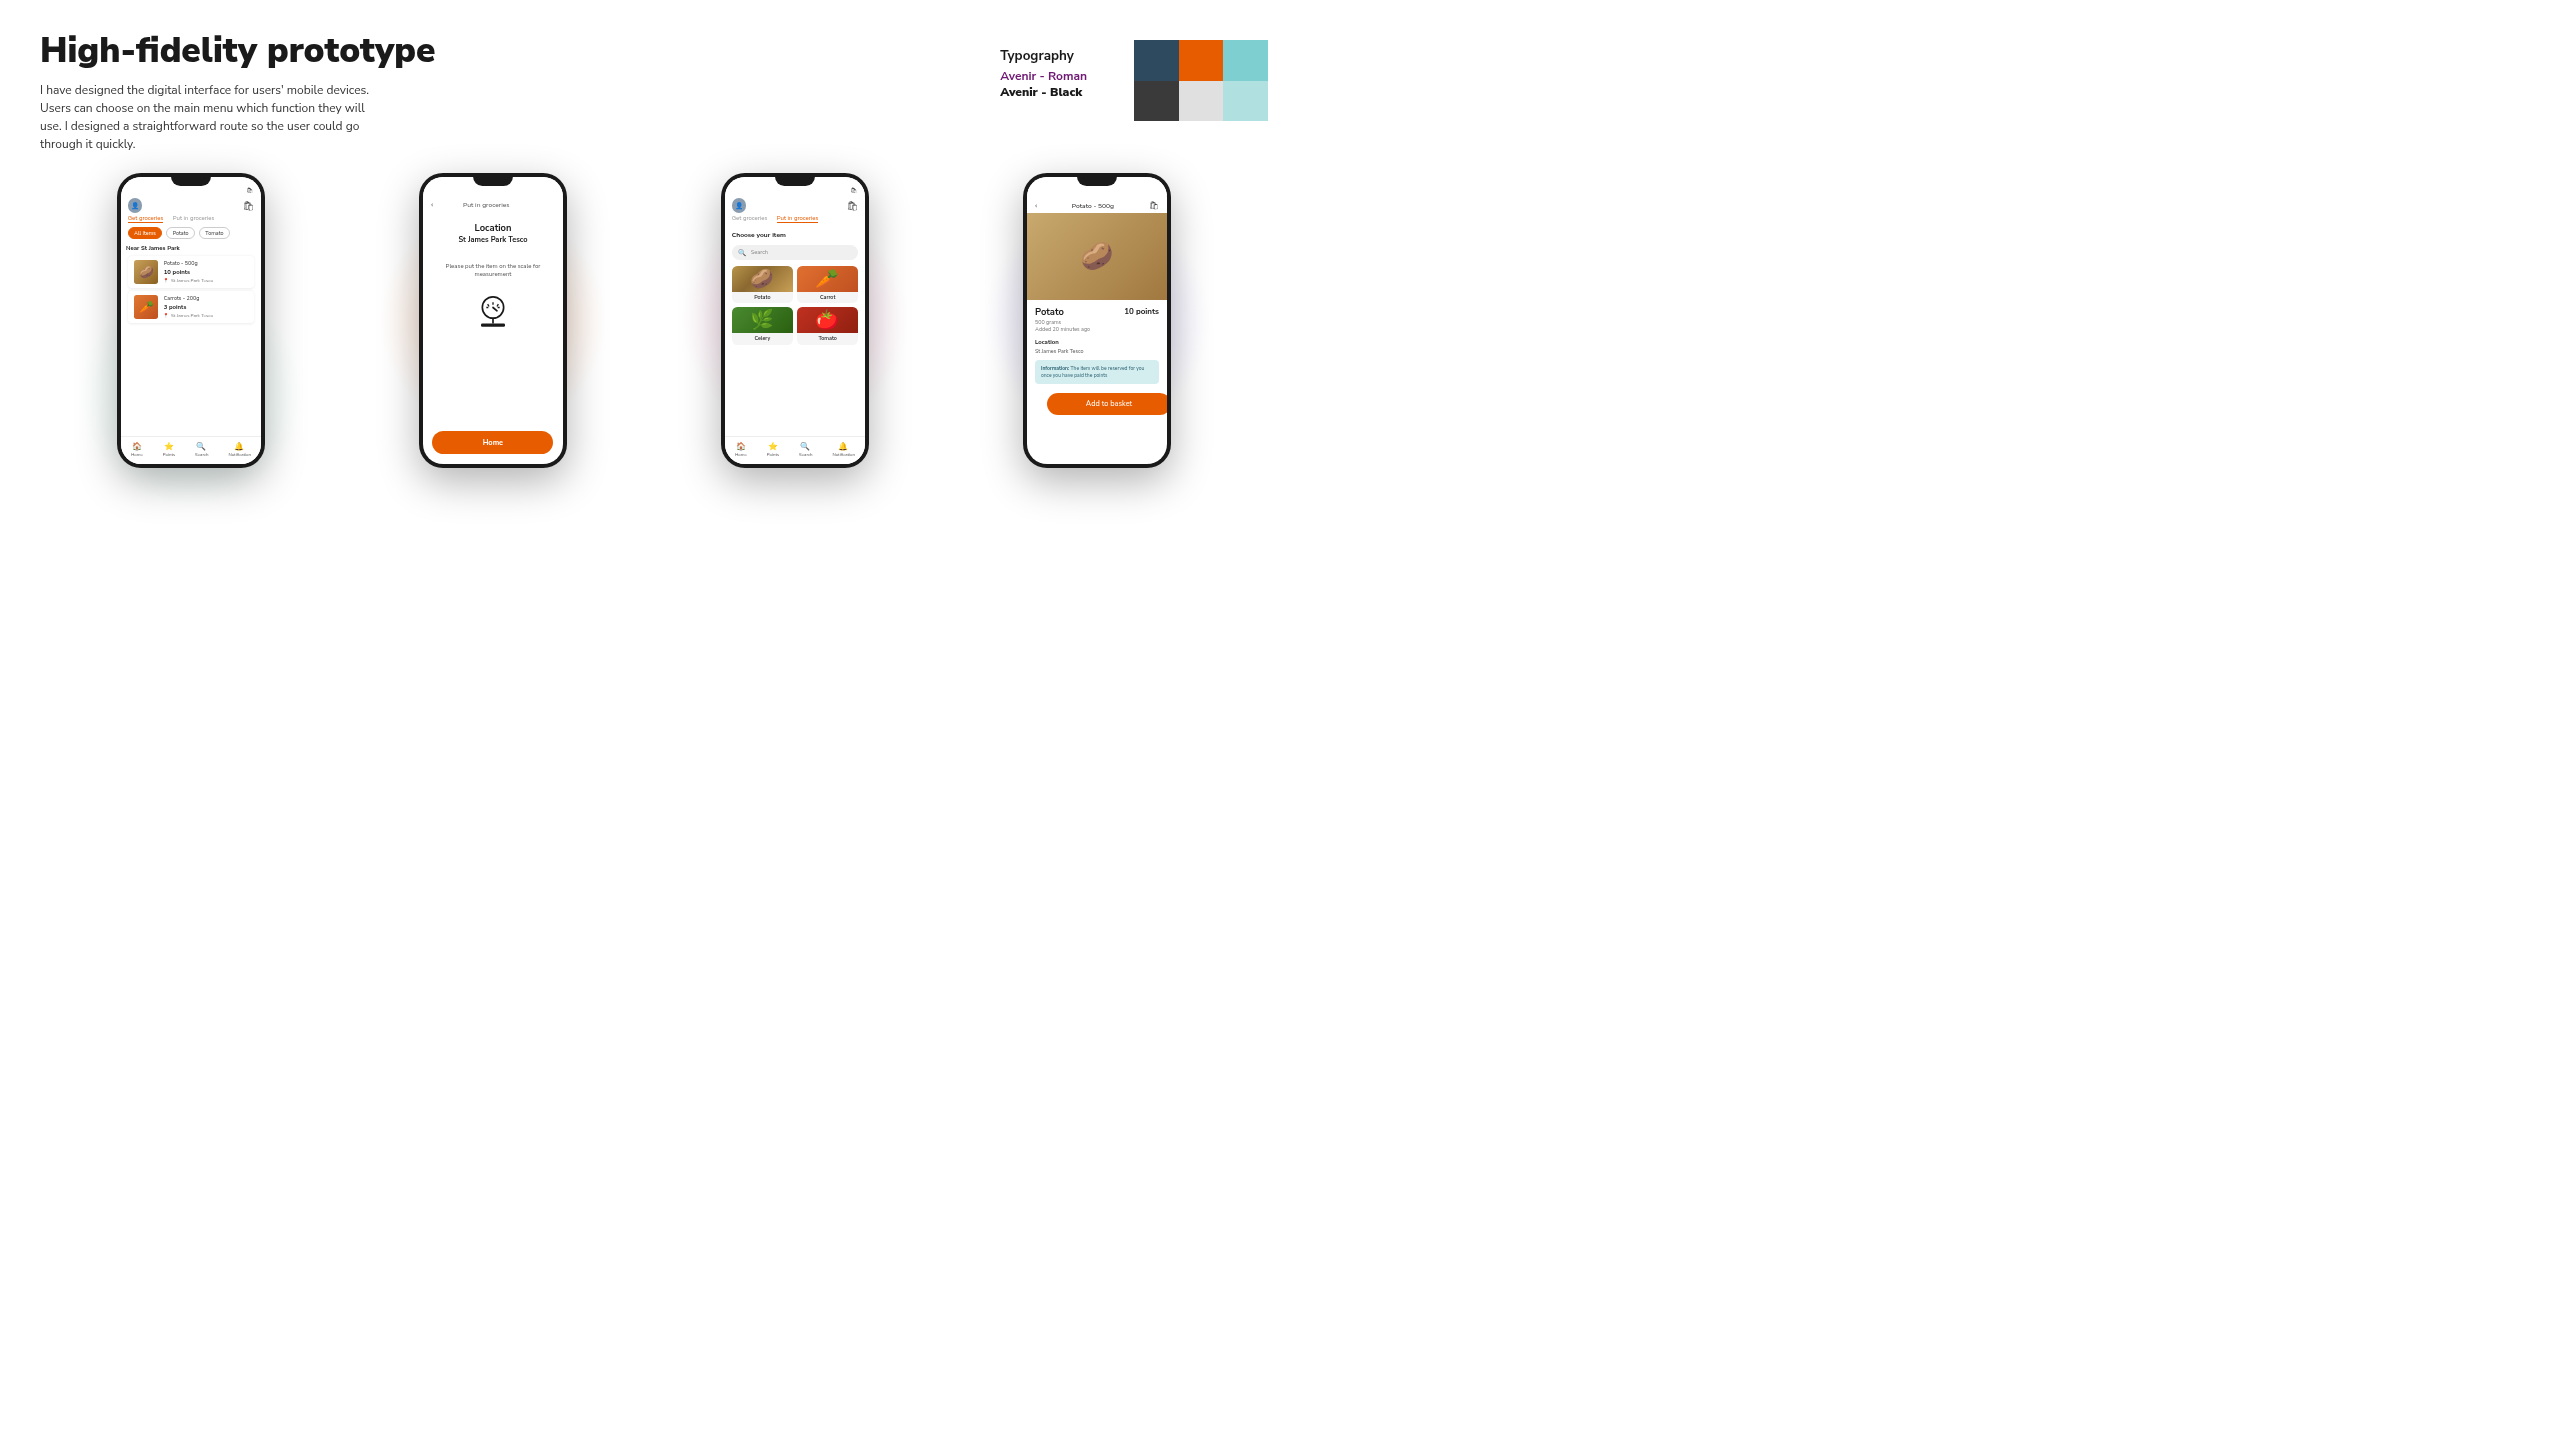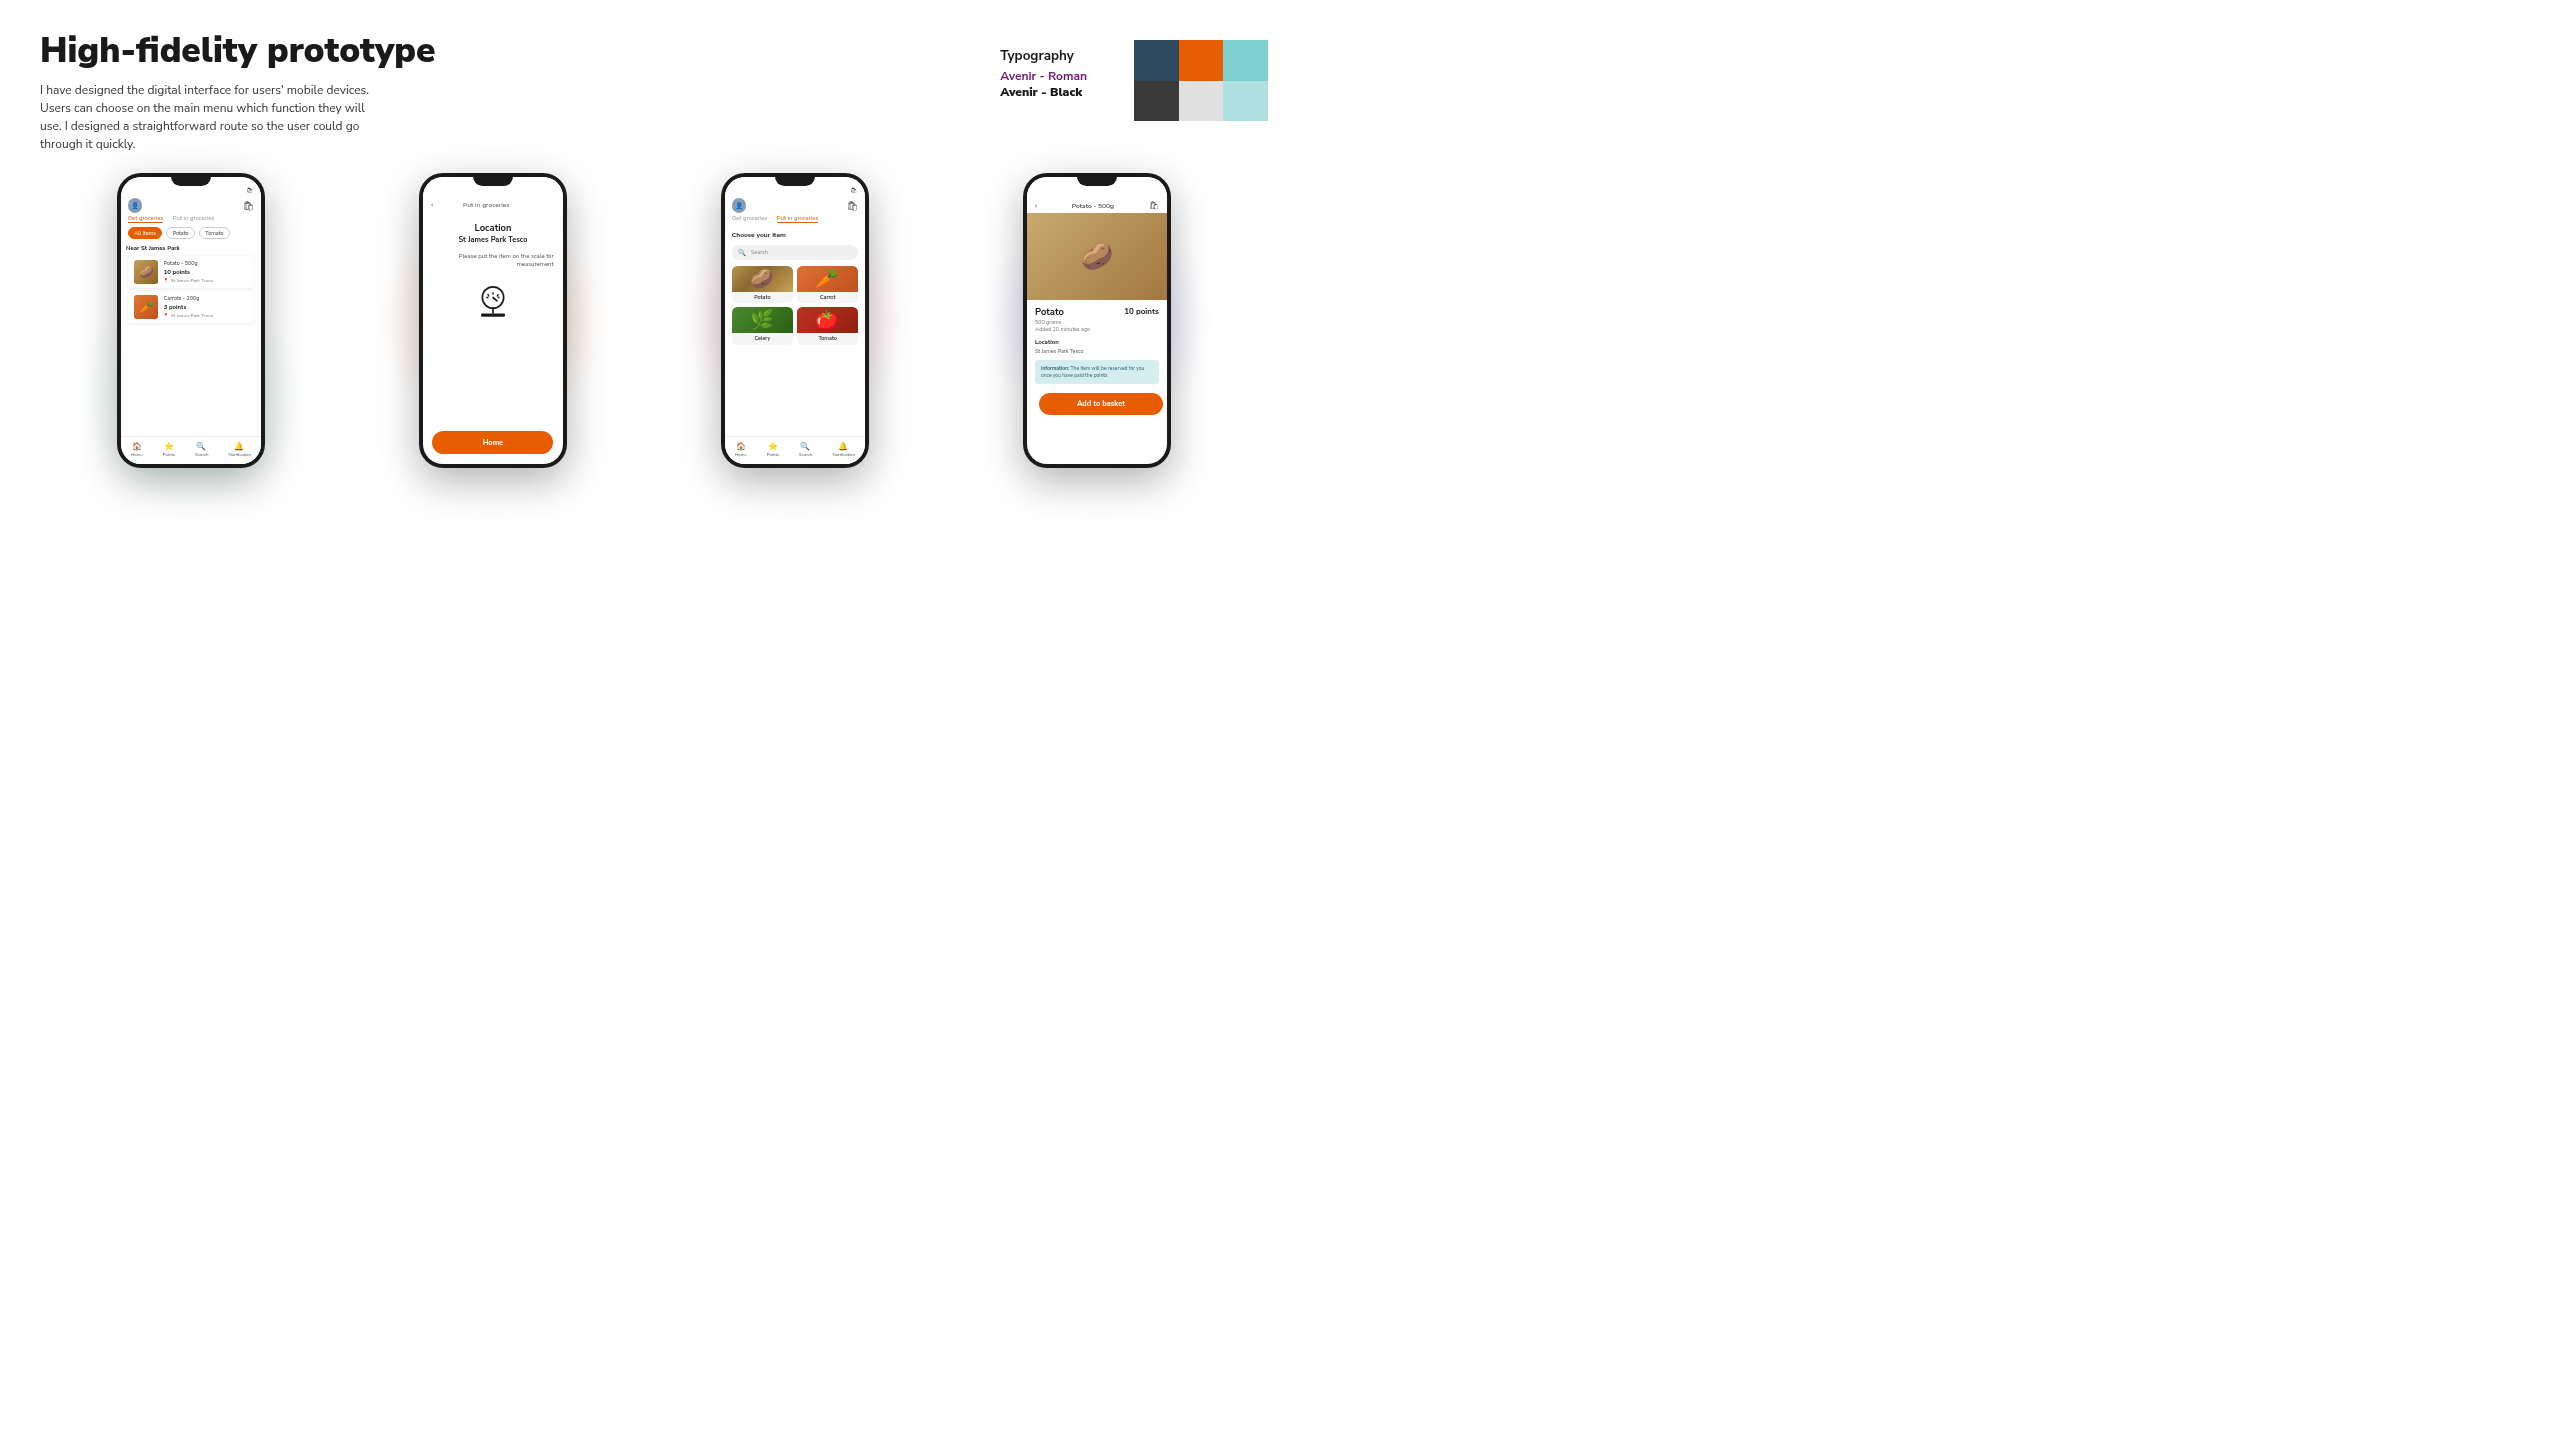--- a/index.html
+++ b/index.html
@@ -249,21 +249,21 @@
     }
     .p2-back { position: absolute; left: 8px; font-size: 8px; color: #333; }
     .p2-title { font-size: 6.7px; color: #555; font-weight: 400; }
     .p2-location-box {
       display: flex; flex-direction: column; align-items: center;
       padding: 10.7px 9.4px 6.7px;
       flex: 1;
     }
     .p2-loc-title { font-size: 9.4px; font-weight: 700; color: #1a1a1a; margin-bottom: 1.3px; }
     .p2-loc-sub { font-size: 7.4px; font-weight: 700; color: #1a1a1a; margin-bottom: 6.7px; }
-    .p2-loc-desc { font-size: 6px; color: #555; text-align: right; line-height: 1.4; margin-bottom: 13.4px; }
+    .p2-loc-desc { font-size: 6px; color: #555; text-align: center; line-height: 1.4; margin-bottom: 13.4px; margin-top: 10px; }
     .p2-scale-icon {
       width: 40px; height: 40px;
       display: flex; align-items: center; justify-content: center;
       font-size: 29.5px;
     }
     .p2-next-btn {
       margin: 6.7px 9.4px 9.4px;
       background: #e85c00;
       color: #fff;
       border: none;
@@ -367,28 +367,28 @@
       background: #d4eef0;
       border-radius: 4px;
       padding: 4.7px 6px;
       font-size: 5px;
       color: #2a6070;
       line-height: 1.4;
       margin-bottom: 6.7px;
     }
     .p4-info-box strong { font-weight: 700; }
     .p4-add-btn {
-      margin: 0 12px 8px;
+      margin: 0 20px 8px;
       background: #e85c00;
       color: #fff;
       border: none;
       border-radius: 16px;
       padding: 6px;
       font-size: 7.4px;
-      font-weight: 700;
+      font-weight: 400;
       width: calc(100% - 16px);
       cursor: pointer;
       text-align: center;
     }
 
     
     .potato-img-sim {
       width: 100%; height: 100%;
       background: linear-gradient(135deg, #b8954a 0%, #8a6830 40%, #c9a055 100%);
       display: flex; align-items: center; justify-content: center;

